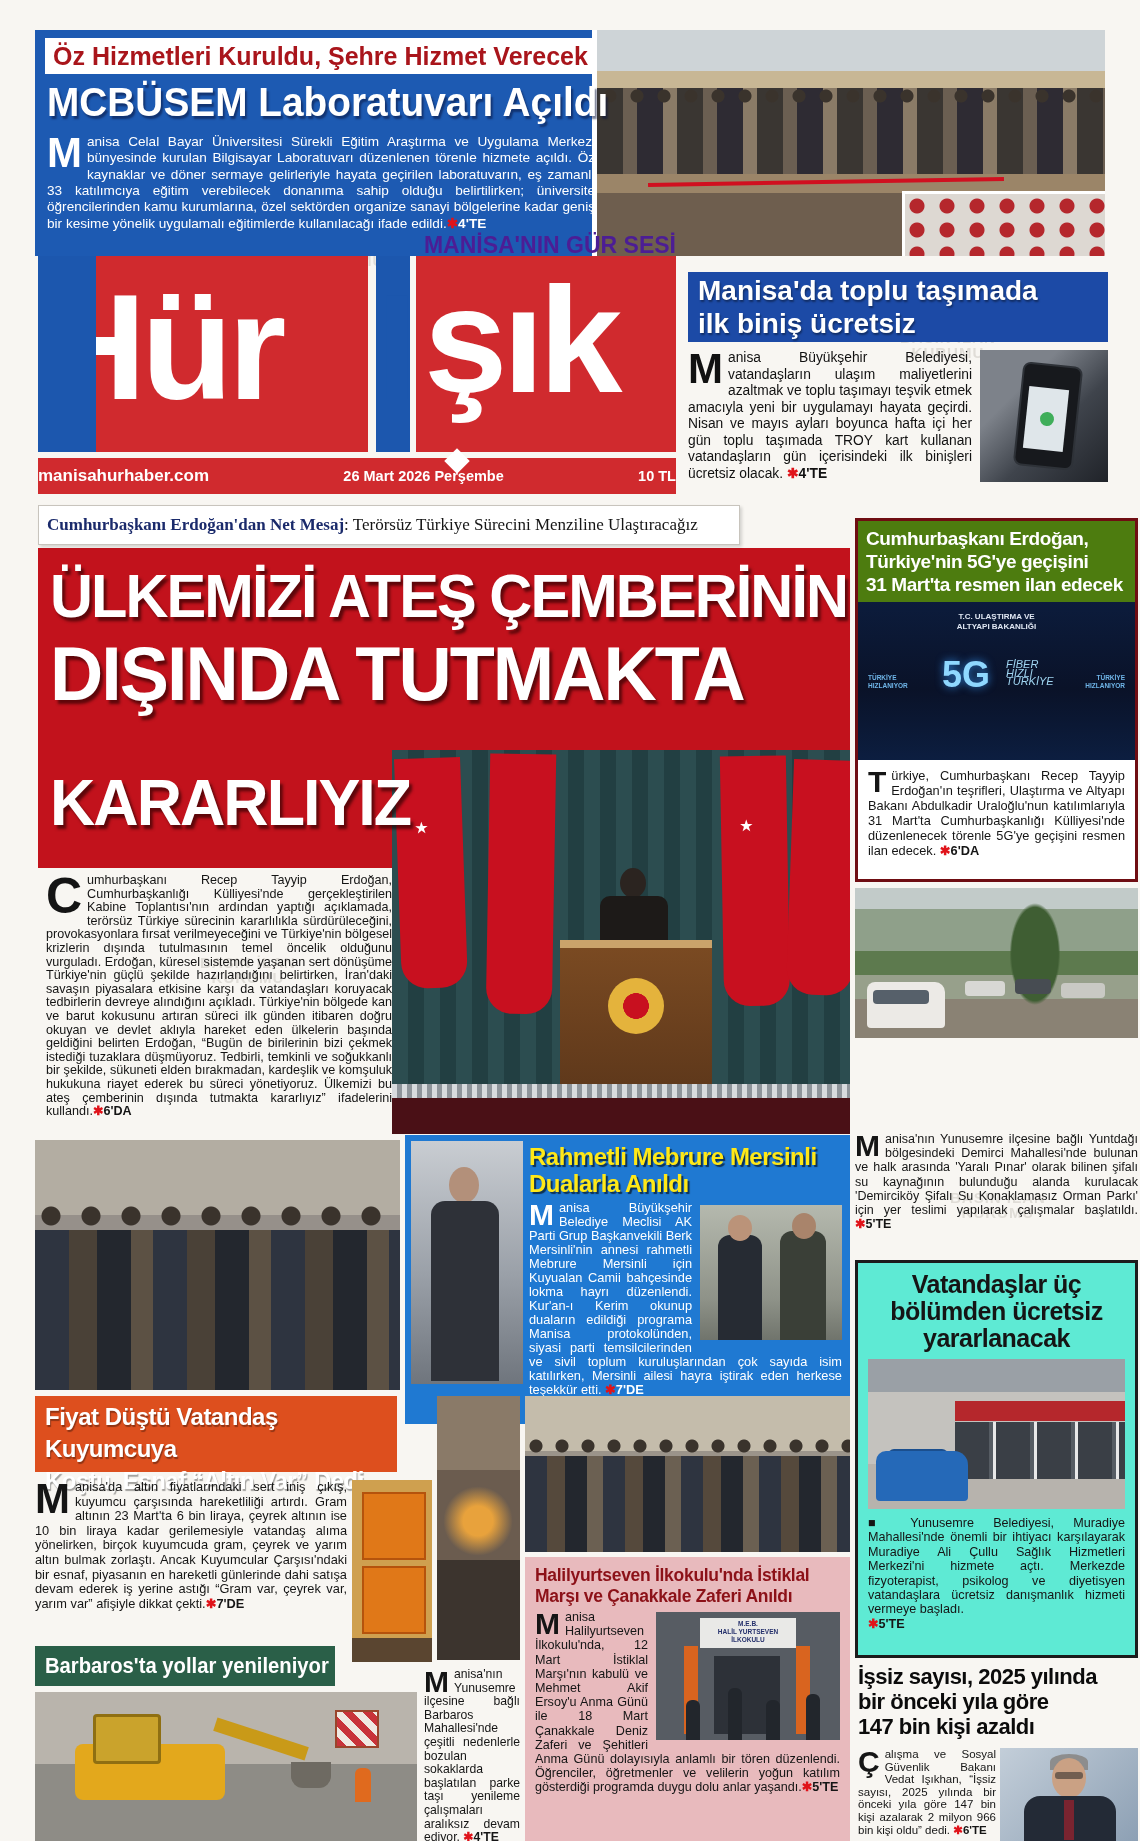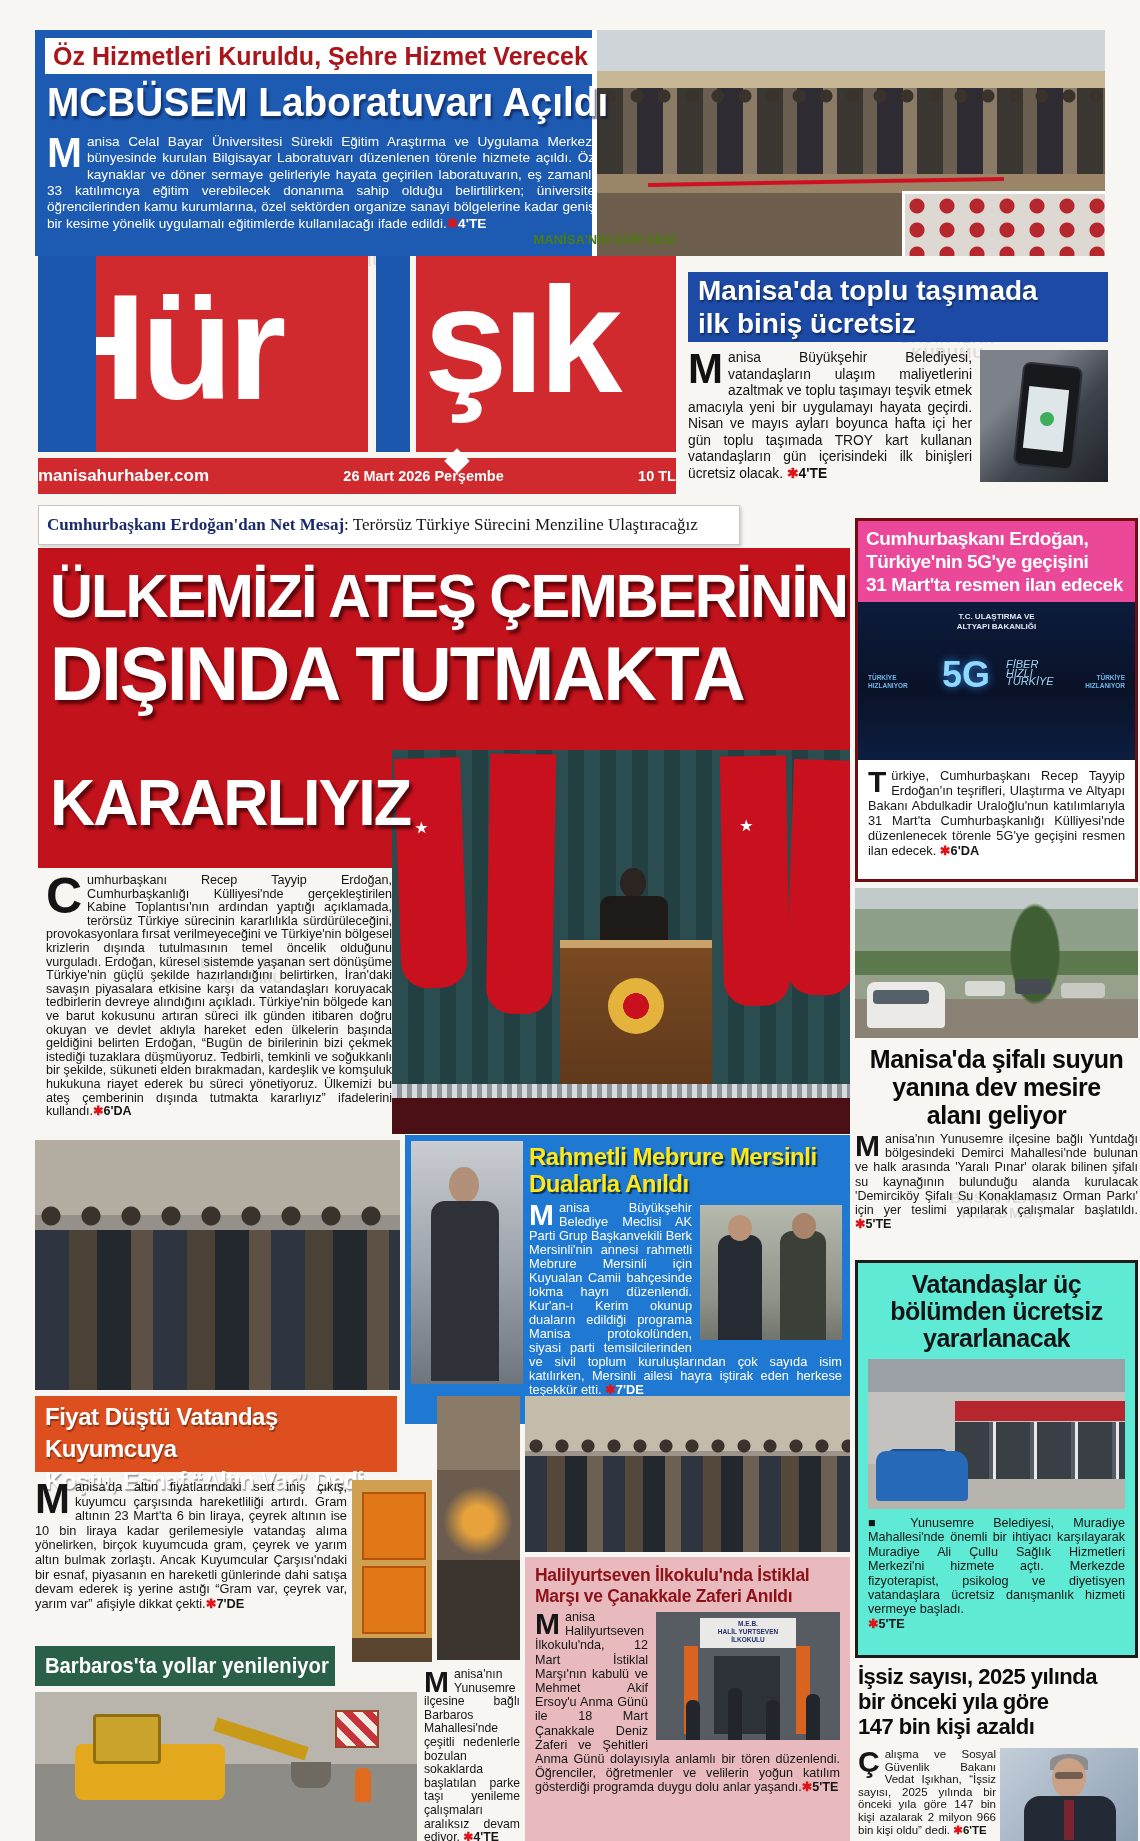--- a/index.html
+++ b/index.html
@@ -29,21 +29,21 @@
      radial-gradient(circle at 12px 12px,#b5272c 7px,transparent 8px) #ddd8d2;
      background-size:30px 24px;border-top:3px solid #fff;border-left:3px solid #fff;}
   .kicker{left:10px;top:8px;width:548px;height:36px;background:#fff;color:#a9151b;
      font-weight:bold;font-size:25px;line-height:36px;padding-left:8px;box-sizing:border-box;}
   .top-headline{left:12px;top:50px;width:548px;color:#fff;font-weight:bold;font-size:40px;
      white-space:nowrap;transform:scaleX(.97);transform-origin:left;
      text-shadow:2px 3px 2px rgba(10,20,60,.55);}
   .top-body{left:12px;top:104px;width:548px;color:#fff;font-size:13.6px;line-height:1.2;}
 
   
-  .tagline{left:390px;top:232px;width:286px;text-align:right;font-weight:bold;font-size:13px;color:#4d7c0f;}
+  .tagline{left:390px;top:232px;width:286px;text-align:right;font-weight:bold;font-size:23px;color:#4c1d95;}
   .logo-tile{top:256px;height:196px;background:#d02a2e;color:#fff;font-weight:bold;
      font-size:150px;letter-spacing:-5px;overflow:hidden;}
   .logo-t1{left:38px;width:330px;line-height:182px;box-sizing:border-box;}
   .logo-hbar{left:38px;top:256px;width:58px;height:196px;background:#1c57ae;}
   .logo-i{left:376px;top:256px;width:34px;height:196px;background:#1c57ae;color:#1c57ae;
      font-size:150px;font-weight:bold;overflow:hidden;line-height:182px;}
   .logo-t2{left:416px;width:260px;line-height:168px;padding-left:8px;box-sizing:border-box;}
   .diamond{left:448px;top:452px;width:18px;height:18px;background:#fff;transform:rotate(45deg);z-index:3;}
   .dateline{left:38px;top:458px;width:638px;height:36px;background:#d02a2e;color:#fff;
      display:flex;align-items:center;justify-content:space-between;padding:0 0;box-sizing:border-box;}
@@ -86,21 +86,21 @@
   .emblem{position:absolute;left:48px;top:30px;width:56px;height:56px;border-radius:50%;
      background:radial-gradient(circle,#c8101f 0 32%,#e4b33c 33% 100%);}
   .pfig-head{position:absolute;left:228px;top:118px;width:26px;height:30px;border-radius:50%;background:#2b2420;}
   .pfig-body{position:absolute;left:208px;top:146px;width:68px;height:70px;border-radius:10px 10px 0 0;background:#1d1a18;}
   .rail{position:absolute;left:0;right:0;bottom:36px;height:14px;
      background:repeating-linear-gradient(90deg,#d8dbde 0 5px,#8f959b 5px 10px);}
   .floorband{position:absolute;left:0;right:0;bottom:0;height:36px;background:#4a1016;}
 
   
   .g5-box{left:855px;top:518px;width:283px;height:364px;border:3px solid #6f0d12;background:#fff;box-sizing:border-box;}
-  .g5-head{background:#ec4899;color:#fff;font-weight:bold;font-size:19px;line-height:23px;
+  .g5-head{background:#4d7c0f;color:#fff;font-weight:bold;font-size:19px;line-height:23px;
      padding:6px 8px;transform-origin:left;letter-spacing:-0.4px;}
   .g5-img{position:relative;height:158px;background:linear-gradient(180deg,#0c1c3c,#0a1228 55%,#0c1e40);overflow:hidden;color:#dfe6f2;}
   .g5-min{position:absolute;left:0;right:0;top:10px;text-align:center;font-size:8px;line-height:10px;font-weight:bold;}
   .g5-big{position:absolute;left:84px;top:52px;font-size:36px;font-weight:bold;color:#8fd8ff;
      text-shadow:0 0 8px #2d7fd4;}
   .g5-cap{position:absolute;left:140px;top:58px;font-size:11px;line-height:8.5px;color:#9fd4f0;font-style:italic;margin-left:8px;}
   .g5-side{position:absolute;top:72px;font-size:6.5px;line-height:8px;color:#6fb5e8;font-weight:bold;}
   .g5-body{padding:8px 10px;font-size:12.8px;line-height:1.18;}
 
   
@@ -359,25 +359,20 @@
   </div>
 
   <div class="ph-nature">
     <div class="tree"></div>
     <div class="car" style="left:110px;bottom:42px;width:40px;background:#d8d8d4;"></div>
     <div class="car" style="left:160px;bottom:44px;width:36px;background:#474c52;"></div>
     <div class="car" style="left:206px;bottom:40px;width:44px;background:#c9c9c4;"></div>
     <div class="van"></div>
     <div class="van-w"></div>
   </div>
-  <div class="abs spring-head">
-    <span>Manisa'da şifalı suyun</span><br>
-    <span>yanına dev mesire</span><br>
-    <span>alanı geliyor</span>
-  </div>
   <p class="abs spring-body jbody"><span class="dc dc-sm">M</span><span>anisa'nın Yunusemre ilçesine bağlı Yuntdağı bölgesindeki Demirci Mahallesi'nde bulunan ve halk arasında 'Yaralı Pınar' olarak bilinen şifalı su kaynağının bulunduğu alanda kurulacak 'Demirciköy Şifalı Su Konaklamasız Orman Parkı' için yer teslimi yapılarak çalışmalar başlatıldı.</span> <span class="star">✱</span><span class="pgref">5'TE</span></p>
 
   <div class="abs health-box">
     <div class="health-head">
       <span>Vatandaşlar üç</span><br>
       <span>bölümden ücretsiz</span><br>
       <span>yararlanacak</span>
     </div>
     <div class="ph-health">
       <div class="hh-band"></div>

